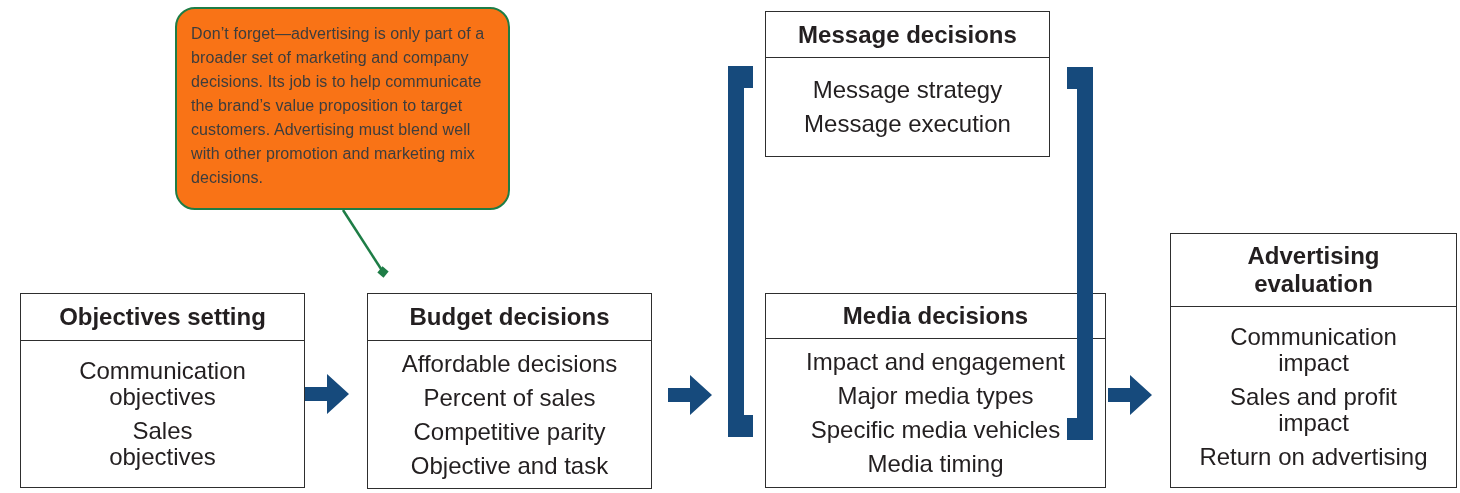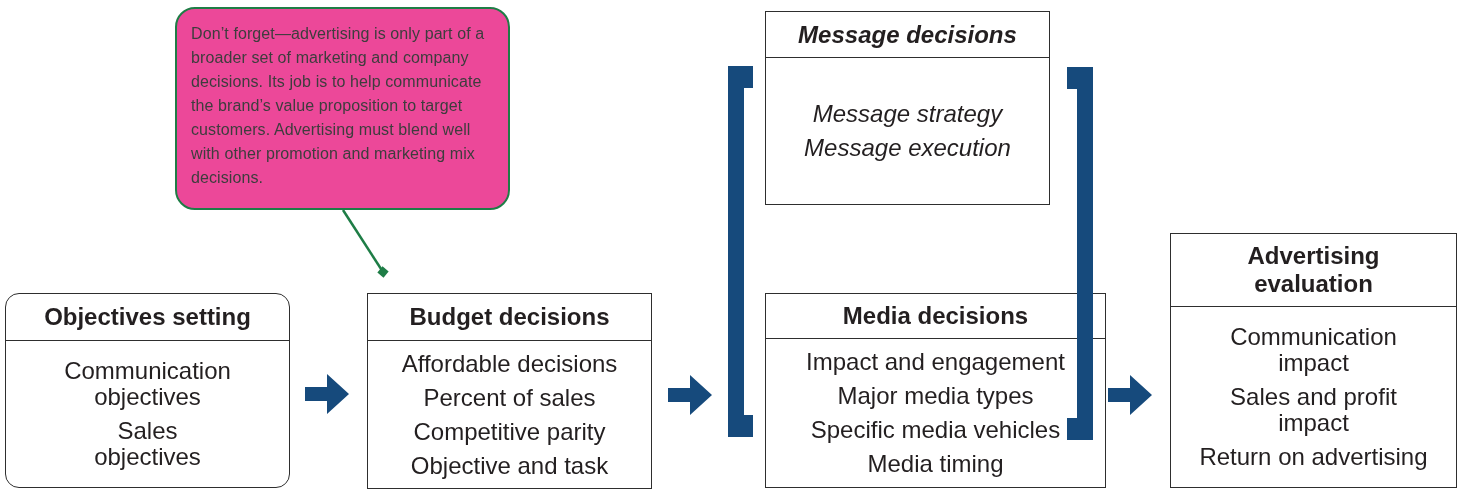--- a/index.html
+++ b/index.html
@@ -10,21 +10,21 @@
     font-family:"Liberation Sans", sans-serif;
     color:var(--ink,#231f20);
     overflow:hidden;
   }
   
   .callout{
     position:absolute;left:175px;top:7px;width:335px;height:203px;
     border:2.5px solid var(--green,#1e7d46);
     border-radius:20px;
     box-sizing:border-box;
-    background:#ec4899;
+    background:#f97316;
   }
   .callout-text{
     padding:13px 14px 0 14px;
     font-size:16px;line-height:24px;
     color:#3d3d3d;
     letter-spacing:0.1px;
   }
   .connector{position:absolute;left:333px;top:206px;}
   
   .box{
@@ -45,25 +45,25 @@
     flex:1 1 auto;
     display:flex;flex-direction:column;
     justify-content:center;align-items:center;
     gap:8px;
     padding:0 4px;
   }
   .item{
     font-size:24px;line-height:26px;
     text-align:center;white-space:pre-line;
   }
-  #box-objectives{left:5px;top:293px;width:285px;height:195px;border-radius:14px;}
+  #box-objectives{left:20px;top:293px;width:285px;height:195px;}
   #box-objectives .box-header{height:46px;}
   #box-budget{left:367px;top:293px;width:285px;height:196px;}
   #box-budget .box-header{height:46px;}
-  #box-message{left:765px;top:11px;width:285px;height:194px;font-style:italic;}
+  #box-message{left:765px;top:11px;width:285px;height:146px;}
   #box-message .box-header{height:45px;}
   #box-media{left:765px;top:293px;width:341px;height:195px;}
   #box-media .box-header{height:44px;}
   #box-evaluation{left:1170px;top:233px;width:287px;height:255px;}
   #box-evaluation .box-header{height:72px;}
   
   .flow-arrow{position:absolute;width:44px;height:46px;}
   #arrow-1{left:305px;top:371px;}
   #arrow-2{left:668px;top:372px;}
   #arrow-3{left:1108px;top:372px;}

